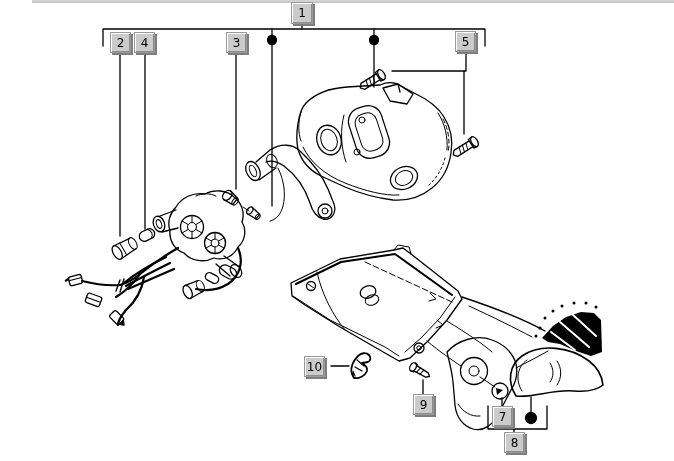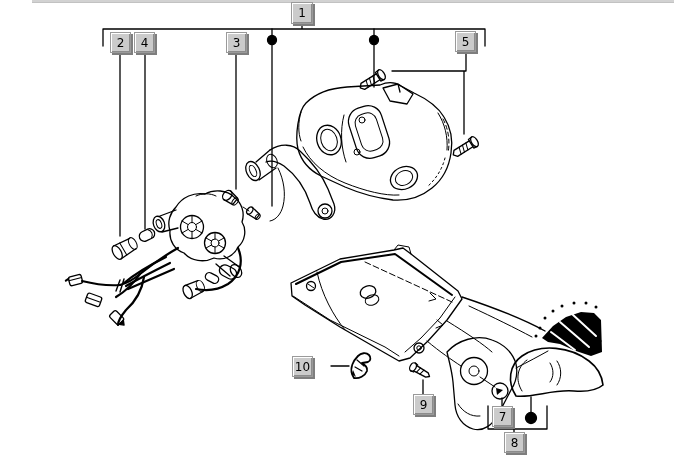--- a/index.html
+++ b/index.html
@@ -260,17 +260,17 @@
       <circle cx="500" cy="391" r="8"></circle>
       <path d="M496,388 L503,390 L497,395 Z" fill="#000" stroke="none"></path>
     </g>
   </svg>
 
   <div class="callout big" style="left:291px;top:2px;">1</div>
   <div class="callout" style="left:110px;top:32px;">2</div>
   <div class="callout" style="left:134px;top:32px;">4</div>
   <div class="callout" style="left:226px;top:32px;">3</div>
   <div class="callout" style="left:455px;top:31px;">5</div>
-  <div class="callout" style="left:292px;top:356px;">10</div>
+  <div class="callout" style="left:304px;top:356px;">10</div>
   <div class="callout" style="left:413px;top:394px;">9</div>
   <div class="callout" style="left:492px;top:406px;">7</div>
   <div class="callout" style="left:504px;top:432px;">8</div>
 </div>
 
 </body></html>

